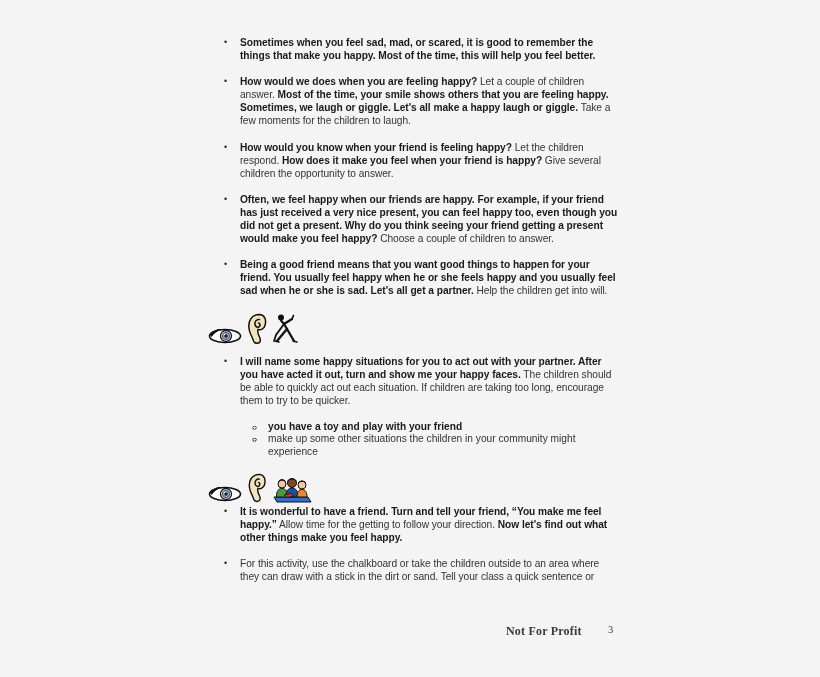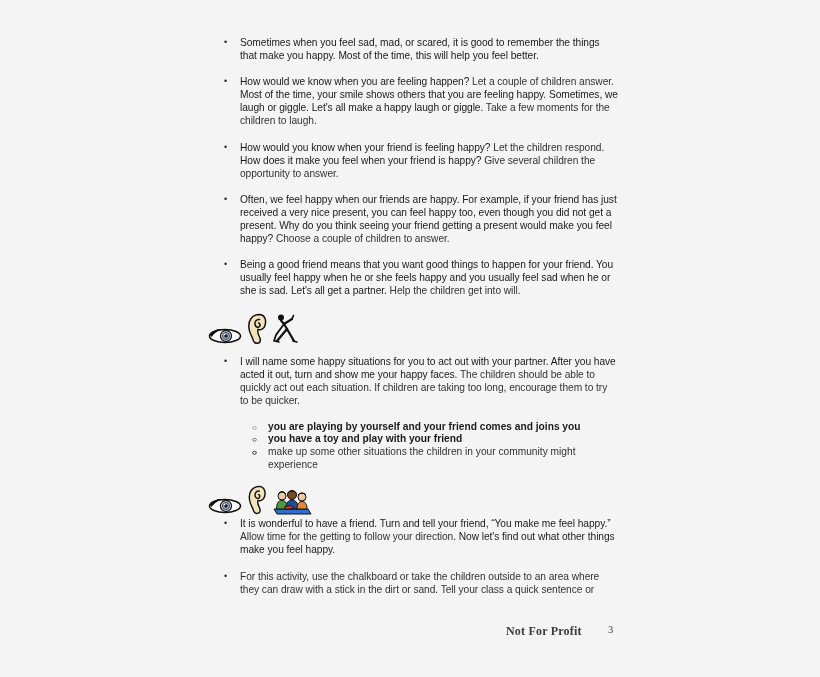--- a/index.html
+++ b/index.html
@@ -39,21 +39,21 @@
   }
   .blk .bullet {
     position: absolute;
     left: 0;
     top: 0;
     font-size: 9px;
     line-height: 13.1px;
     color: #2a2a2a;
   }
   b, .b {
-    font-weight: normal;
+    font-weight: bold;
   }
   .reg {
     font-weight: normal;
     color: #333333;
   }
   
   .sublist {
     margin: 0;
     padding: 0;
     list-style: none;
@@ -130,21 +130,21 @@
 
   <div class="content">
 
     <div class="blk">
       <span class="bullet">•</span>
       <span class="b">Sometimes when you feel sad, mad, or scared, it is good to remember the things that make you happy.  Most of the time, this will help you feel better.</span>
     </div>
 
     <div class="blk">
       <span class="bullet">•</span>
-      <span class="b">How would we know when you are feeling happen?</span><span class="reg"> Let a couple of children answer. </span><span class="b">Most of the time, your smile shows others that you are feeling happy.  Sometimes, we laugh or giggle.  Let's all make a happy laugh or giggle.</span><span class="reg"> Take a few moments for the children to laugh.</span>
+      <span class="b">How would we does when you are feeling happy?</span><span class="reg"> Let a couple of children answer. </span><span class="b">Most of the time, your smile shows others that you are feeling happy.  Sometimes, we laugh or giggle.  Let's all make a happy laugh or giggle.</span><span class="reg"> Take a few moments for the children to laugh.</span>
     </div>
 
     <div class="blk">
       <span class="bullet">•</span>
       <span class="b">How would you know when your friend is feeling happy?</span><span class="reg"> Let the children respond.  </span><span class="b">How does it make you feel when your friend is happy?</span><span class="reg"> Give several children the opportunity to answer.</span>
     </div>
 
     <div class="blk">
       <span class="bullet">•</span>
       <span class="b">Often, we feel happy when our friends are happy.  For example, if your friend has just received a very nice present, you can feel happy too, even though you did not get a present.  Why do you think seeing your friend getting a present would make you feel happy?</span><span class="reg"> Choose a couple of children to answer.</span>
@@ -179,21 +179,21 @@
         <path d="M42 56 L50 58" fill="none" stroke="#111111" stroke-width="3" stroke-linecap="round"></path>
       </svg>
     </div>
 
     <div class="blk">
       <span class="bullet">•</span>
       <span class="b">I will name some happy situations for you to act out with your partner. After you have acted it out, turn and show me your happy faces.</span><span class="reg"> The children should be able to quickly act out each situation. If children are taking too long, encourage them to try to be quicker.</span>
     </div>
 
     <ul class="sublist">
-      <li><span class="omark">○</span><span>you are playing by yourself and your friend comes and joins you</span></li>
+      <li><span class="omark">○</span></li>
       <li><span class="omark">○</span></li>
       <li><span class="omark">○</span><span>you have a toy and play with your friend</span></li>
       <li><span class="omark">○</span></li>
       <li><span class="omark">○</span></li>
       <li><span class="omark">○</span></li>
       <li class="plain"><span class="omark">○</span><span>make up some other situations the children in your community might experience</span></li>
     </ul>
 
     <div class="iconrow row2">
       <svg class="icon-eye" width="34" height="20" viewBox="0 0 68 40">

